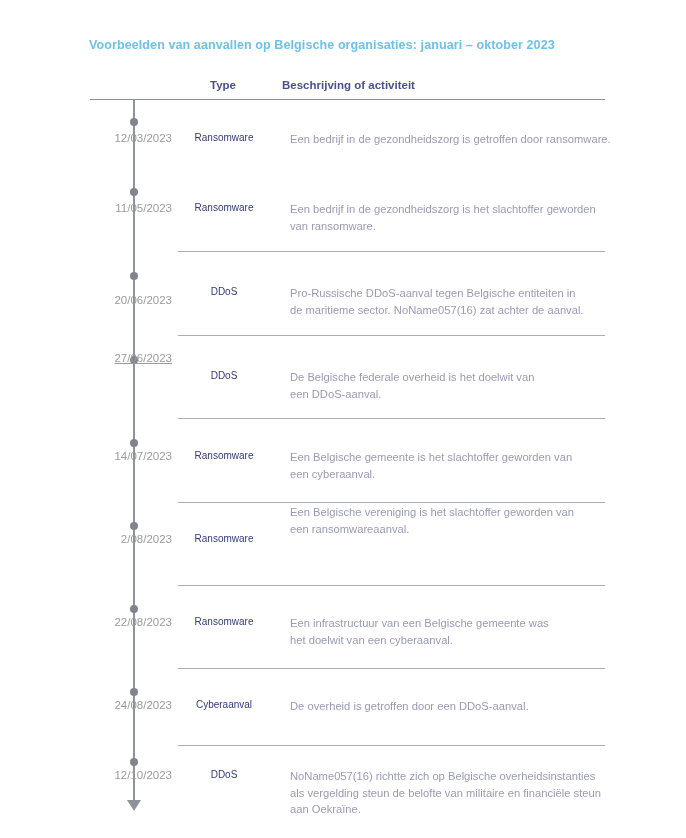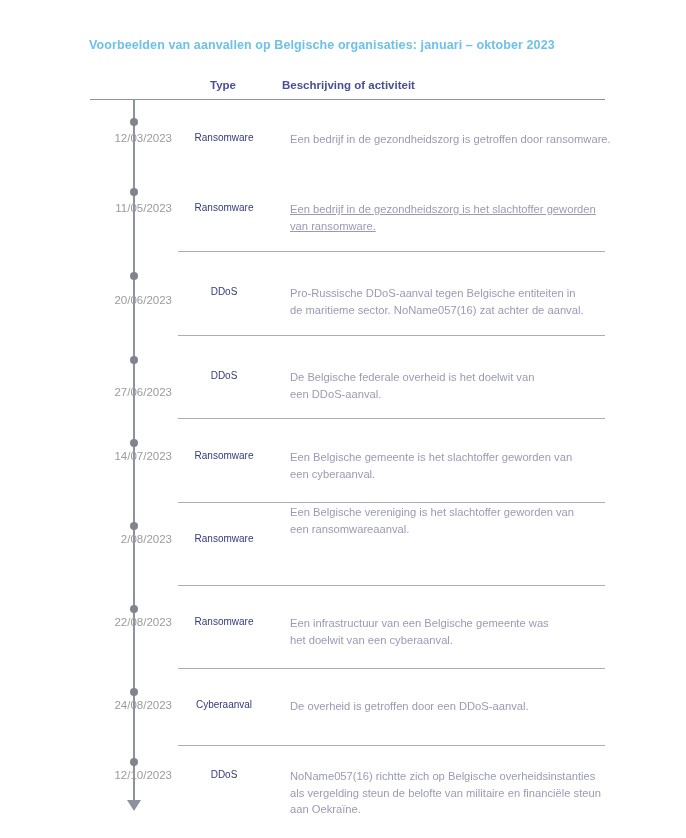--- a/index.html
+++ b/index.html
@@ -147,33 +147,33 @@
       <div class="row-sep" style="top: 745px;"></div>
       <div class="dot" style="top: 118px;"></div>
       <div class="date" style="top: 132px;">12/03/2023</div>
       <div class="type centered" style="top: 132px;">Ransomware</div>
       <div class="desc" style="top: 131px;">
         <span class="desc-line">Een bedrijf in de gezondheidszorg is getroffen door ransomware.</span>
       </div>
       <div class="dot" style="top: 188px;"></div>
       <div class="date" style="top: 202px;">11/05/2023</div>
       <div class="type centered" style="top: 202px;">Ransomware</div>
-      <div class="desc" style="top: 201px; text-decoration: underline;">
+      <div class="desc" style="top: 201px;">
         <span class="desc-line">Een bedrijf in de gezondheidszorg is het slachtoffer geworden</span>
         <span class="desc-line">van ransomware.</span>
       </div>
       <div class="dot" style="top: 272px;"></div>
       <div class="date" style="top: 294px;">20/06/2023</div>
       <div class="type centered" style="top: 286px;">DDoS</div>
       <div class="desc" style="top: 285px;">
         <span class="desc-line">Pro-Russische DDoS-aanval tegen Belgische entiteiten in</span>
         <span class="desc-line">de maritieme sector. NoName057(16) zat achter de aanval.</span>
       </div>
       <div class="dot" style="top: 356px;"></div>
-      <div class="date" style="top: 386px;">27/06/2023</div>
+      <div class="date" style="top: 352px; text-decoration: underline;">27/06/2023</div>
       <div class="type centered" style="top: 370px;">DDoS</div>
       <div class="desc" style="top: 369px;">
         <span class="desc-line">De Belgische federale overheid is het doelwit van</span>
         <span class="desc-line">een DDoS-aanval.</span>
       </div>
       <div class="dot" style="top: 439px;"></div>
       <div class="date" style="top: 450px;">14/07/2023</div>
       <div class="type centered" style="top: 450px;">Ransomware</div>
       <div class="desc" style="top: 449px;">
         <span class="desc-line">Een Belgische gemeente is het slachtoffer geworden van</span>

